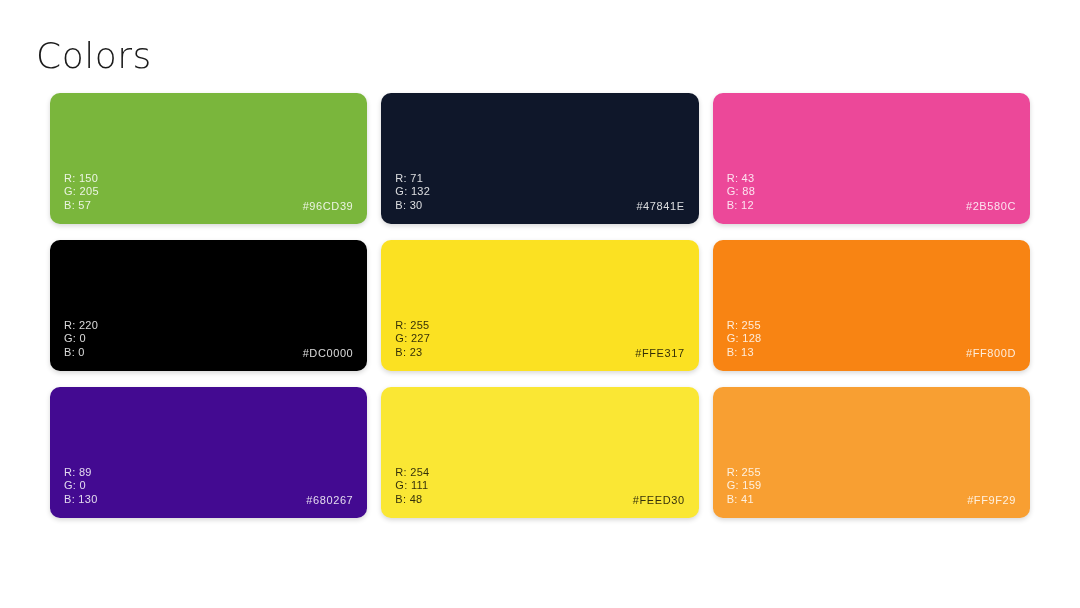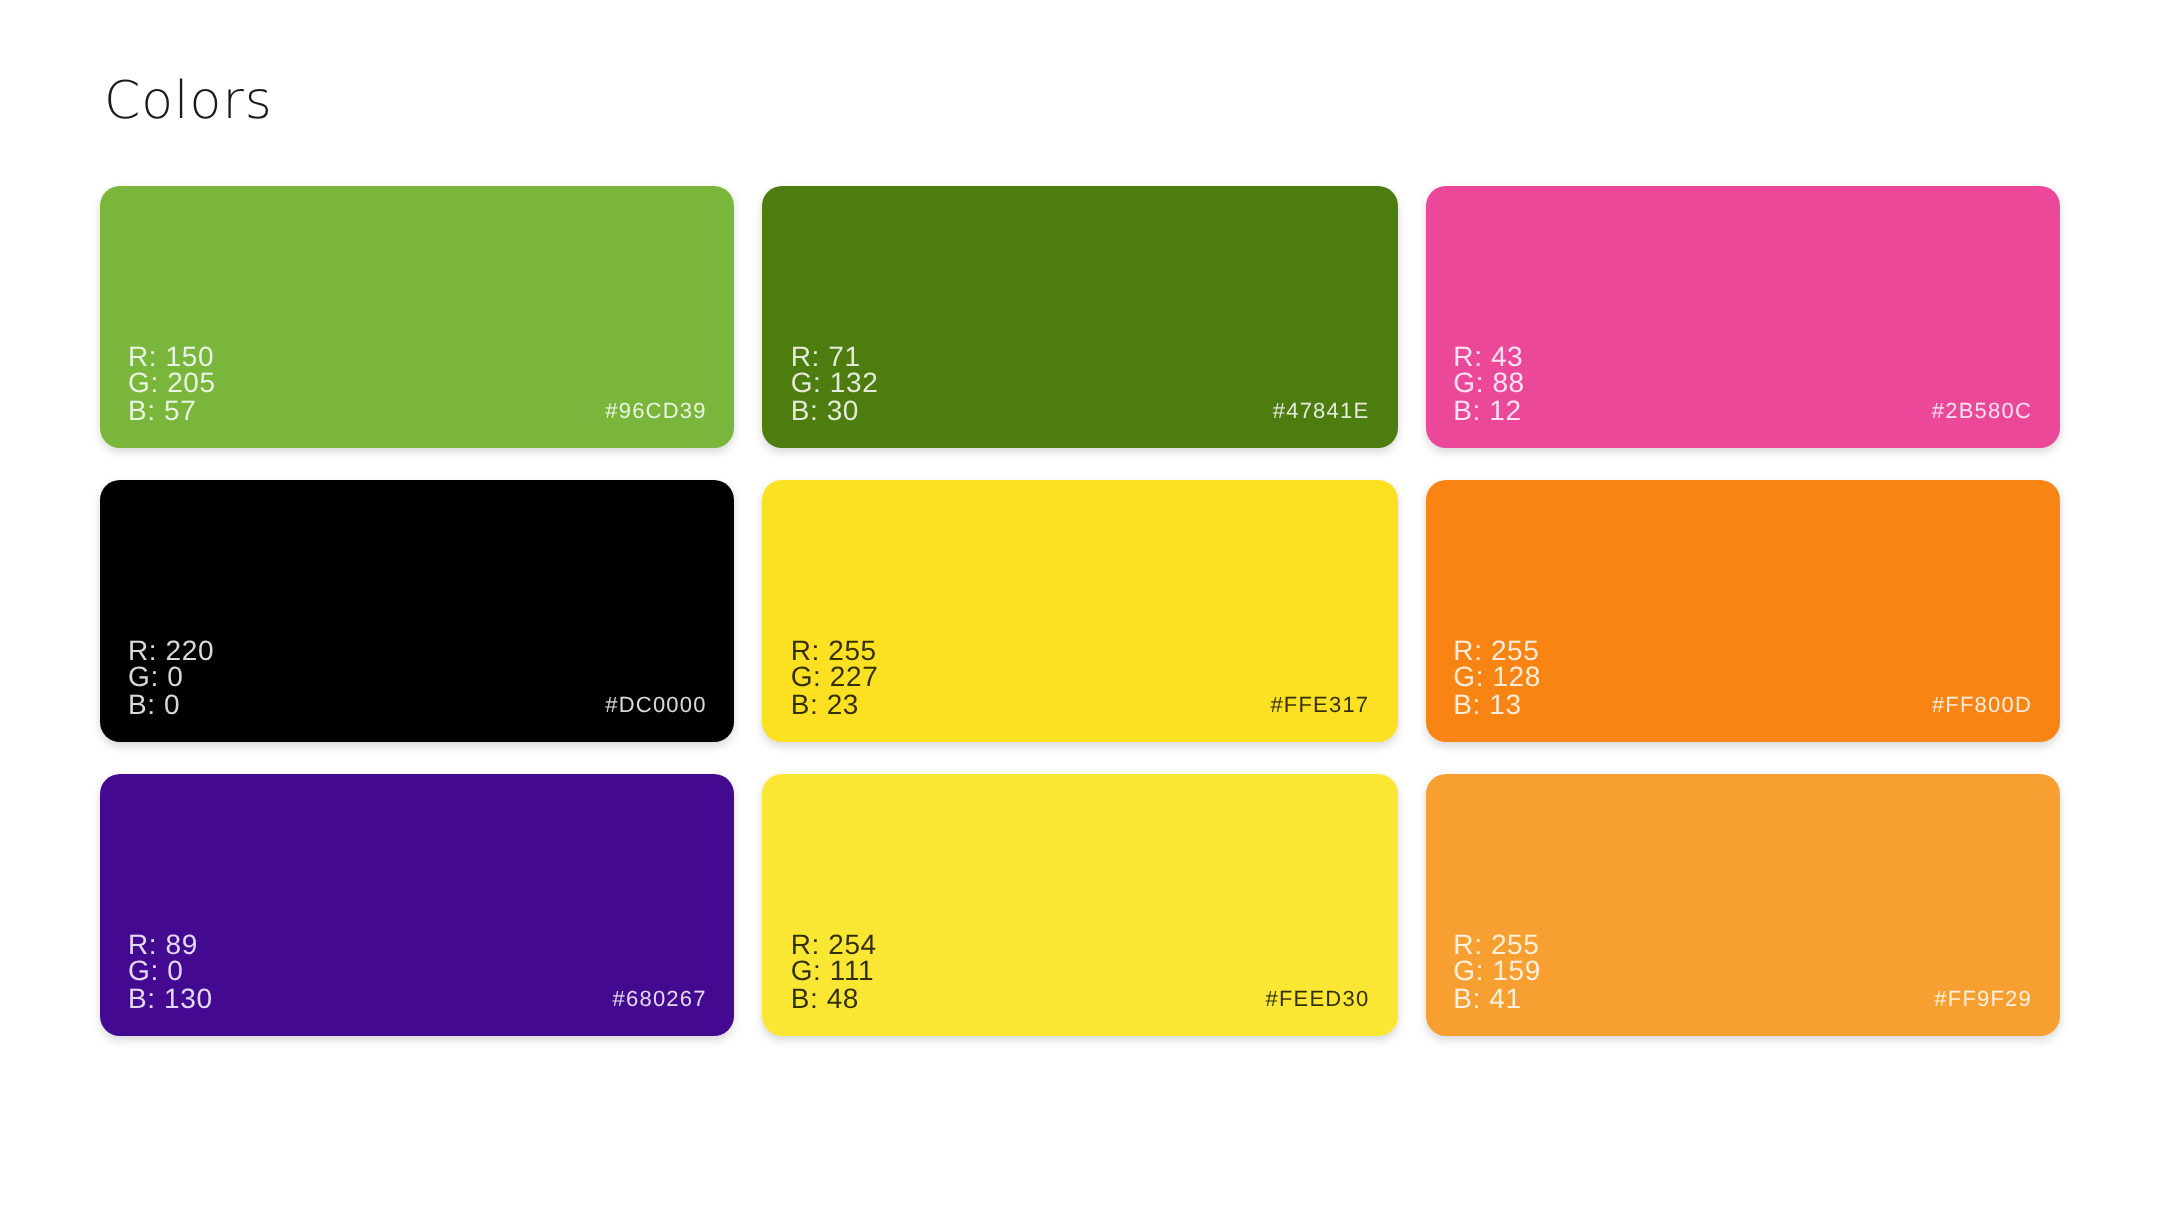--- a/index.html
+++ b/index.html
@@ -15,24 +15,24 @@
   }
   .slide {
     position: relative;
     width: 1080px;
     height: 608px;
     background: #ffffff;
     box-sizing: border-box;
   }
   .page-title {
     position: absolute;
-    left: 52px;
+    left: 36px;
     top: 38px;
     font-family: "DejaVu Sans", sans-serif;
-    font-size: 26px;
+    font-size: 36px;
     font-weight: 300;
     letter-spacing: 0.5px;
     color: #1a1a1a;
     line-height: 1;
     margin: 0;
   }
   .swatch-grid {
     position: absolute;
     left: 50px;
     top: 93px;
@@ -48,21 +48,21 @@
     position: relative;
     border-radius: 10px;
     box-shadow: 0 2px 5px rgba(0, 0, 0, 0.16);
     overflow: hidden;
     box-sizing: border-box;
   }
   .rgb-block {
     position: absolute;
     left: 14px;
     bottom: 12px;
-    font-size: 14px;
+    font-size: 11px;
     line-height: 13.5px;
     letter-spacing: 0.3px;
     white-space: nowrap;
   }
   .rgb-line {
     display: block;
   }
   .hex-label {
     position: absolute;
     right: 14px;
@@ -91,21 +91,21 @@
 
     <div class="swatch-card light-text" style="background-color: rgb(122, 182, 60);">
       <span class="rgb-block">
         <span class="rgb-line">R: 150</span>
         <span class="rgb-line">G: 205</span>
         <span class="rgb-line">B: 57</span>
       </span>
       <span class="hex-label">#96CD39</span>
     </div>
 
-    <div class="swatch-card light-text" style="background-color: #4d7c0f; padding-left: 19px;">
+    <div class="swatch-card light-text" style="background-color: #0f172a; padding-left: 19px;">
       <span class="rgb-block">
         <span class="rgb-line">R: 71</span>
         <span class="rgb-line">G: 132</span>
         <span class="rgb-line">B: 30</span>
       </span>
       <span class="hex-label">#47841E</span>
     </div>
 
     <div class="swatch-card light-text" style="background-color: #ec4899;">
       <span class="rgb-block">

